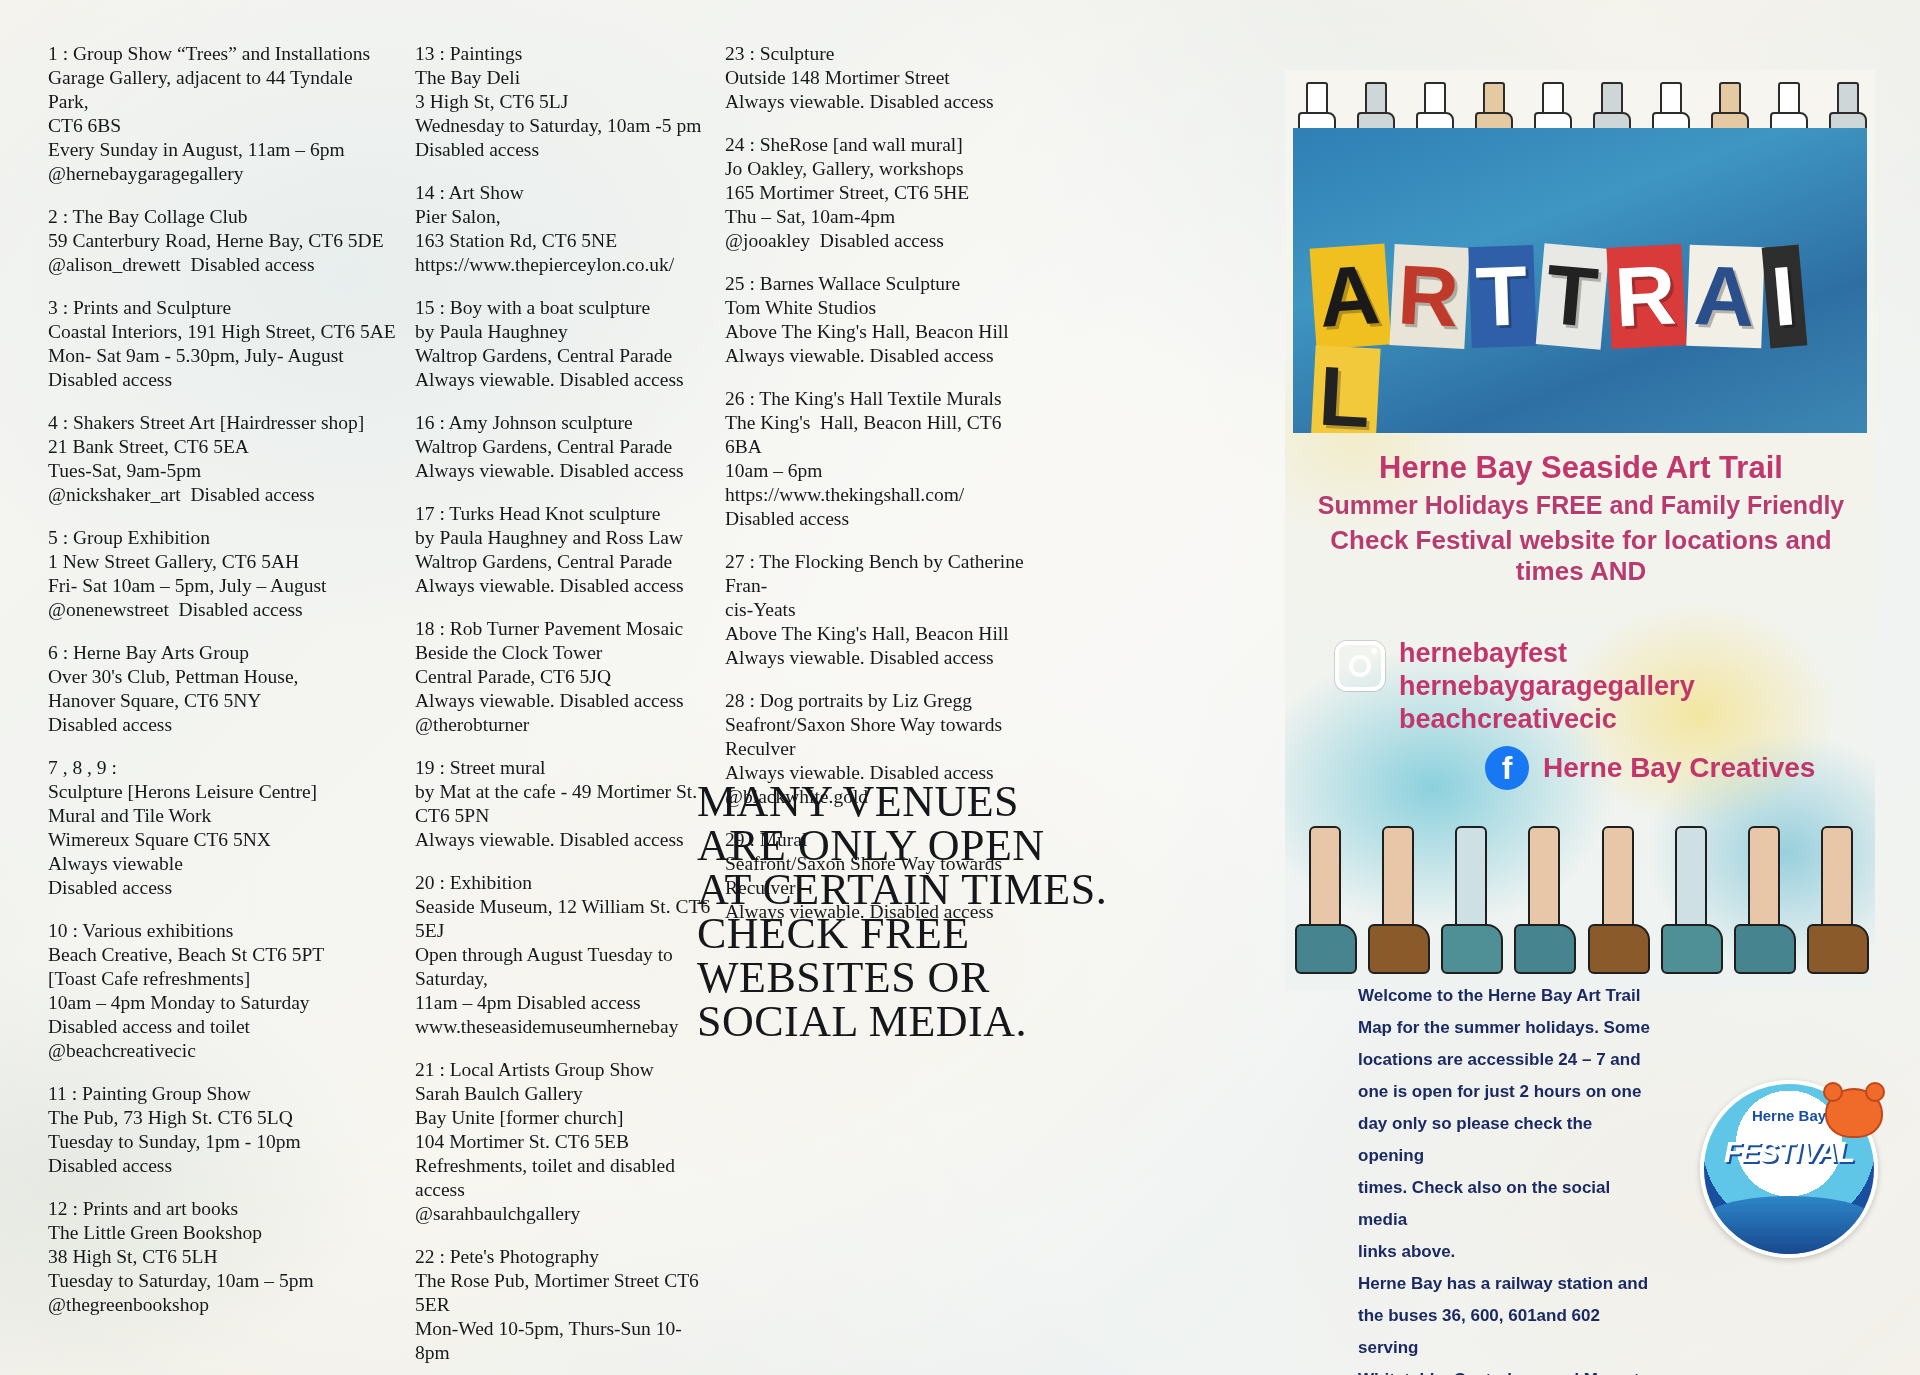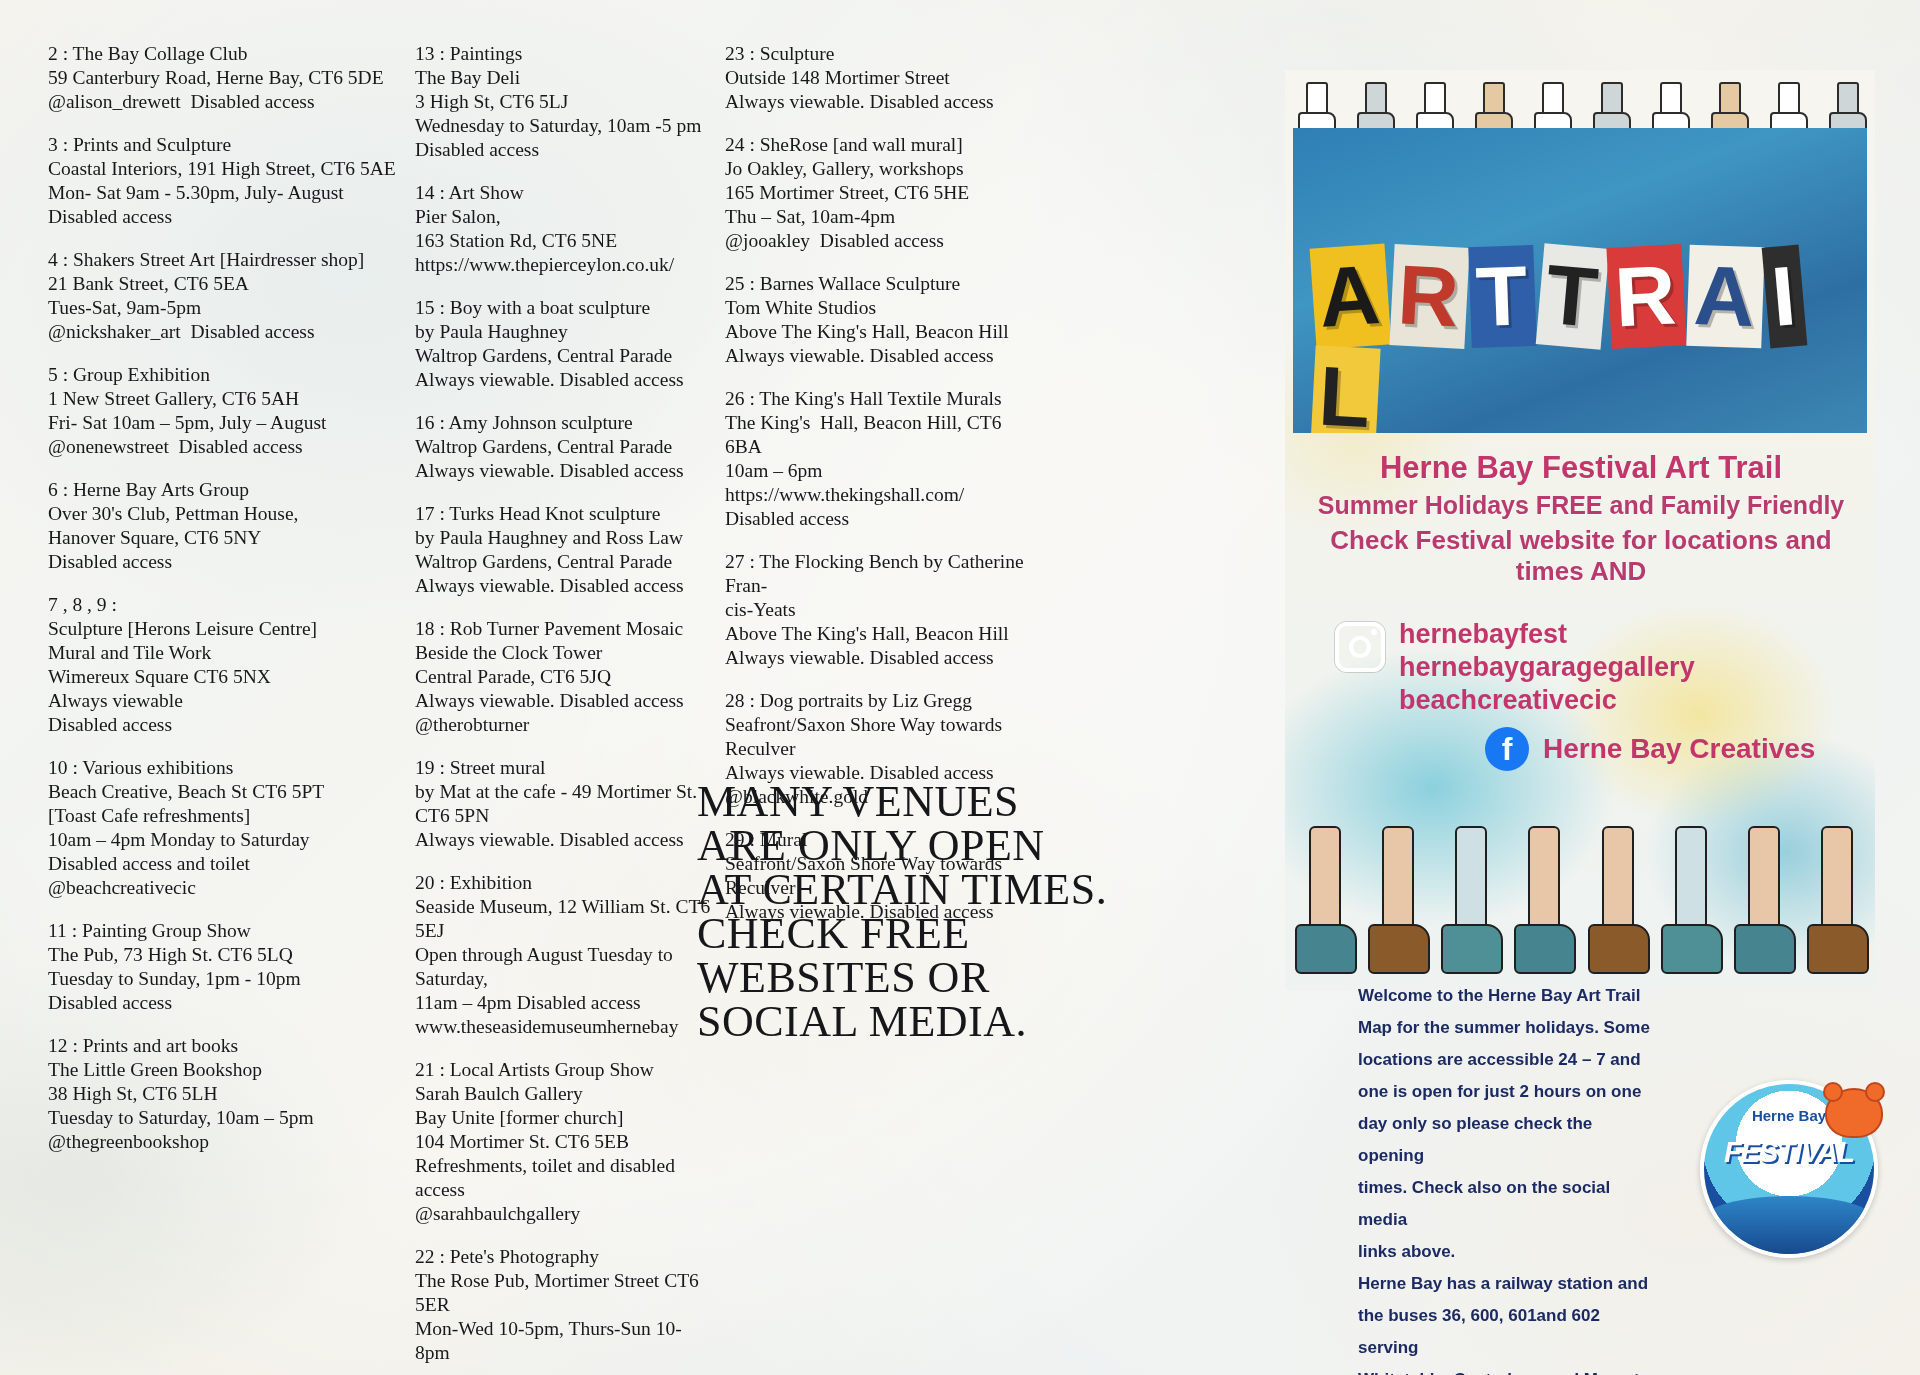--- a/index.html
+++ b/index.html
@@ -95,21 +95,21 @@
     font-size:31px;color:#c2366c;line-height:36px;
     text-shadow:1px 1px 0 rgba(255,255,255,0.6);
   }
   #subLine1,#subLine2{
     font-family:"Liberation Sans", sans-serif;font-weight:bold;
     font-size:25px;color:#b93a6e;line-height:31px;margin-top:4px;
     text-shadow:1px 1px 0 rgba(255,255,255,0.6);
   }
   #subLine2{font-size:26px;}
   #socials{position:absolute;left:50px;top:548px;width:500px;}
-  .social-row{display:flex;align-items:flex-start;gap:14px;}
+  .social-row{display:flex;align-items:flex-start;gap:14px;margin-top:19px;}
   .ig-icon{
     width:42px;height:42px;border:4px solid #ffffff;border-radius:12px;
     position:relative;flex:0 0 auto;margin-top:4px;
     box-shadow:0 0 0 1px rgba(0,0,0,0.15);
   }
   .ig-icon:after{content:"";position:absolute;left:10px;top:10px;width:14px;height:14px;border:4px solid #fff;border-radius:50%;}
   .ig-icon:before{content:"";position:absolute;right:4px;top:3px;width:6px;height:6px;background:#fff;border-radius:50%;}
   .handles{font-family:"Liberation Sans", sans-serif;font-weight:bold;font-size:27px;line-height:33px;color:#c2366c;}
   .fb-row{display:flex;align-items:center;gap:14px;margin-top:10px;margin-left:150px;}
   .fb-icon{width:44px;height:44px;border-radius:50%;background:#1877f2;color:#fff;
@@ -172,20 +172,27 @@
   #crab:before{left:-4px;}
   #crab:after{right:-4px;}
 </style>
 </head>
 <body>
 
 <div id="page">
 
   <div class="col" id="col1">
     <div class="entry">
+        <div>1 : Group Show “Trees” and Installations
+Garage Gallery, adjacent to 44 Tyndale Park,
+CT6 6BS
+Every Sunday in August, 11am – 6pm
+@hernebaygaragegallery</div>
+      </div>
+    <div class="entry">
         <div>2 : The Bay Collage Club
 59 Canterbury Road, Herne Bay, CT6 5DE
 @alison_drewett  Disabled access</div>
       </div>
     <div class="entry">
         <div>3 : Prints and Sculpture
 Coastal Interiors, 191 High Street, CT6 5AE
 Mon- Sat 9am - 5.30pm, July- August
 Disabled access</div>
       </div>
@@ -403,21 +410,21 @@
         </div>
     </div>
 
     <div id="artBand">
       <div id="artTitle">
         <span class="t1">A</span><span class="t2">R</span><span class="t3">T</span><span class="t4">T</span><span class="t5">R</span><span class="t6">A</span><span class="t7">I</span><span class="t8">L</span>
       </div>
     </div>
 
     <div id="posterText">
-      <div id="festLine">Herne Bay Festival Art Trail</div>
+      <div id="festLine">Herne Bay Seaside Art Trail</div>
       <div id="subLine1">Summer Holidays FREE and Family Friendly</div>
       <div id="subLine2">Check Festival website for locations
 and times  AND</div>
     </div>
 
     <div id="socials">
       <div class="social-row">
         <div class="ig-icon"></div>
         <div class="handles">hernebayfest
 hernebaygaragegallery

